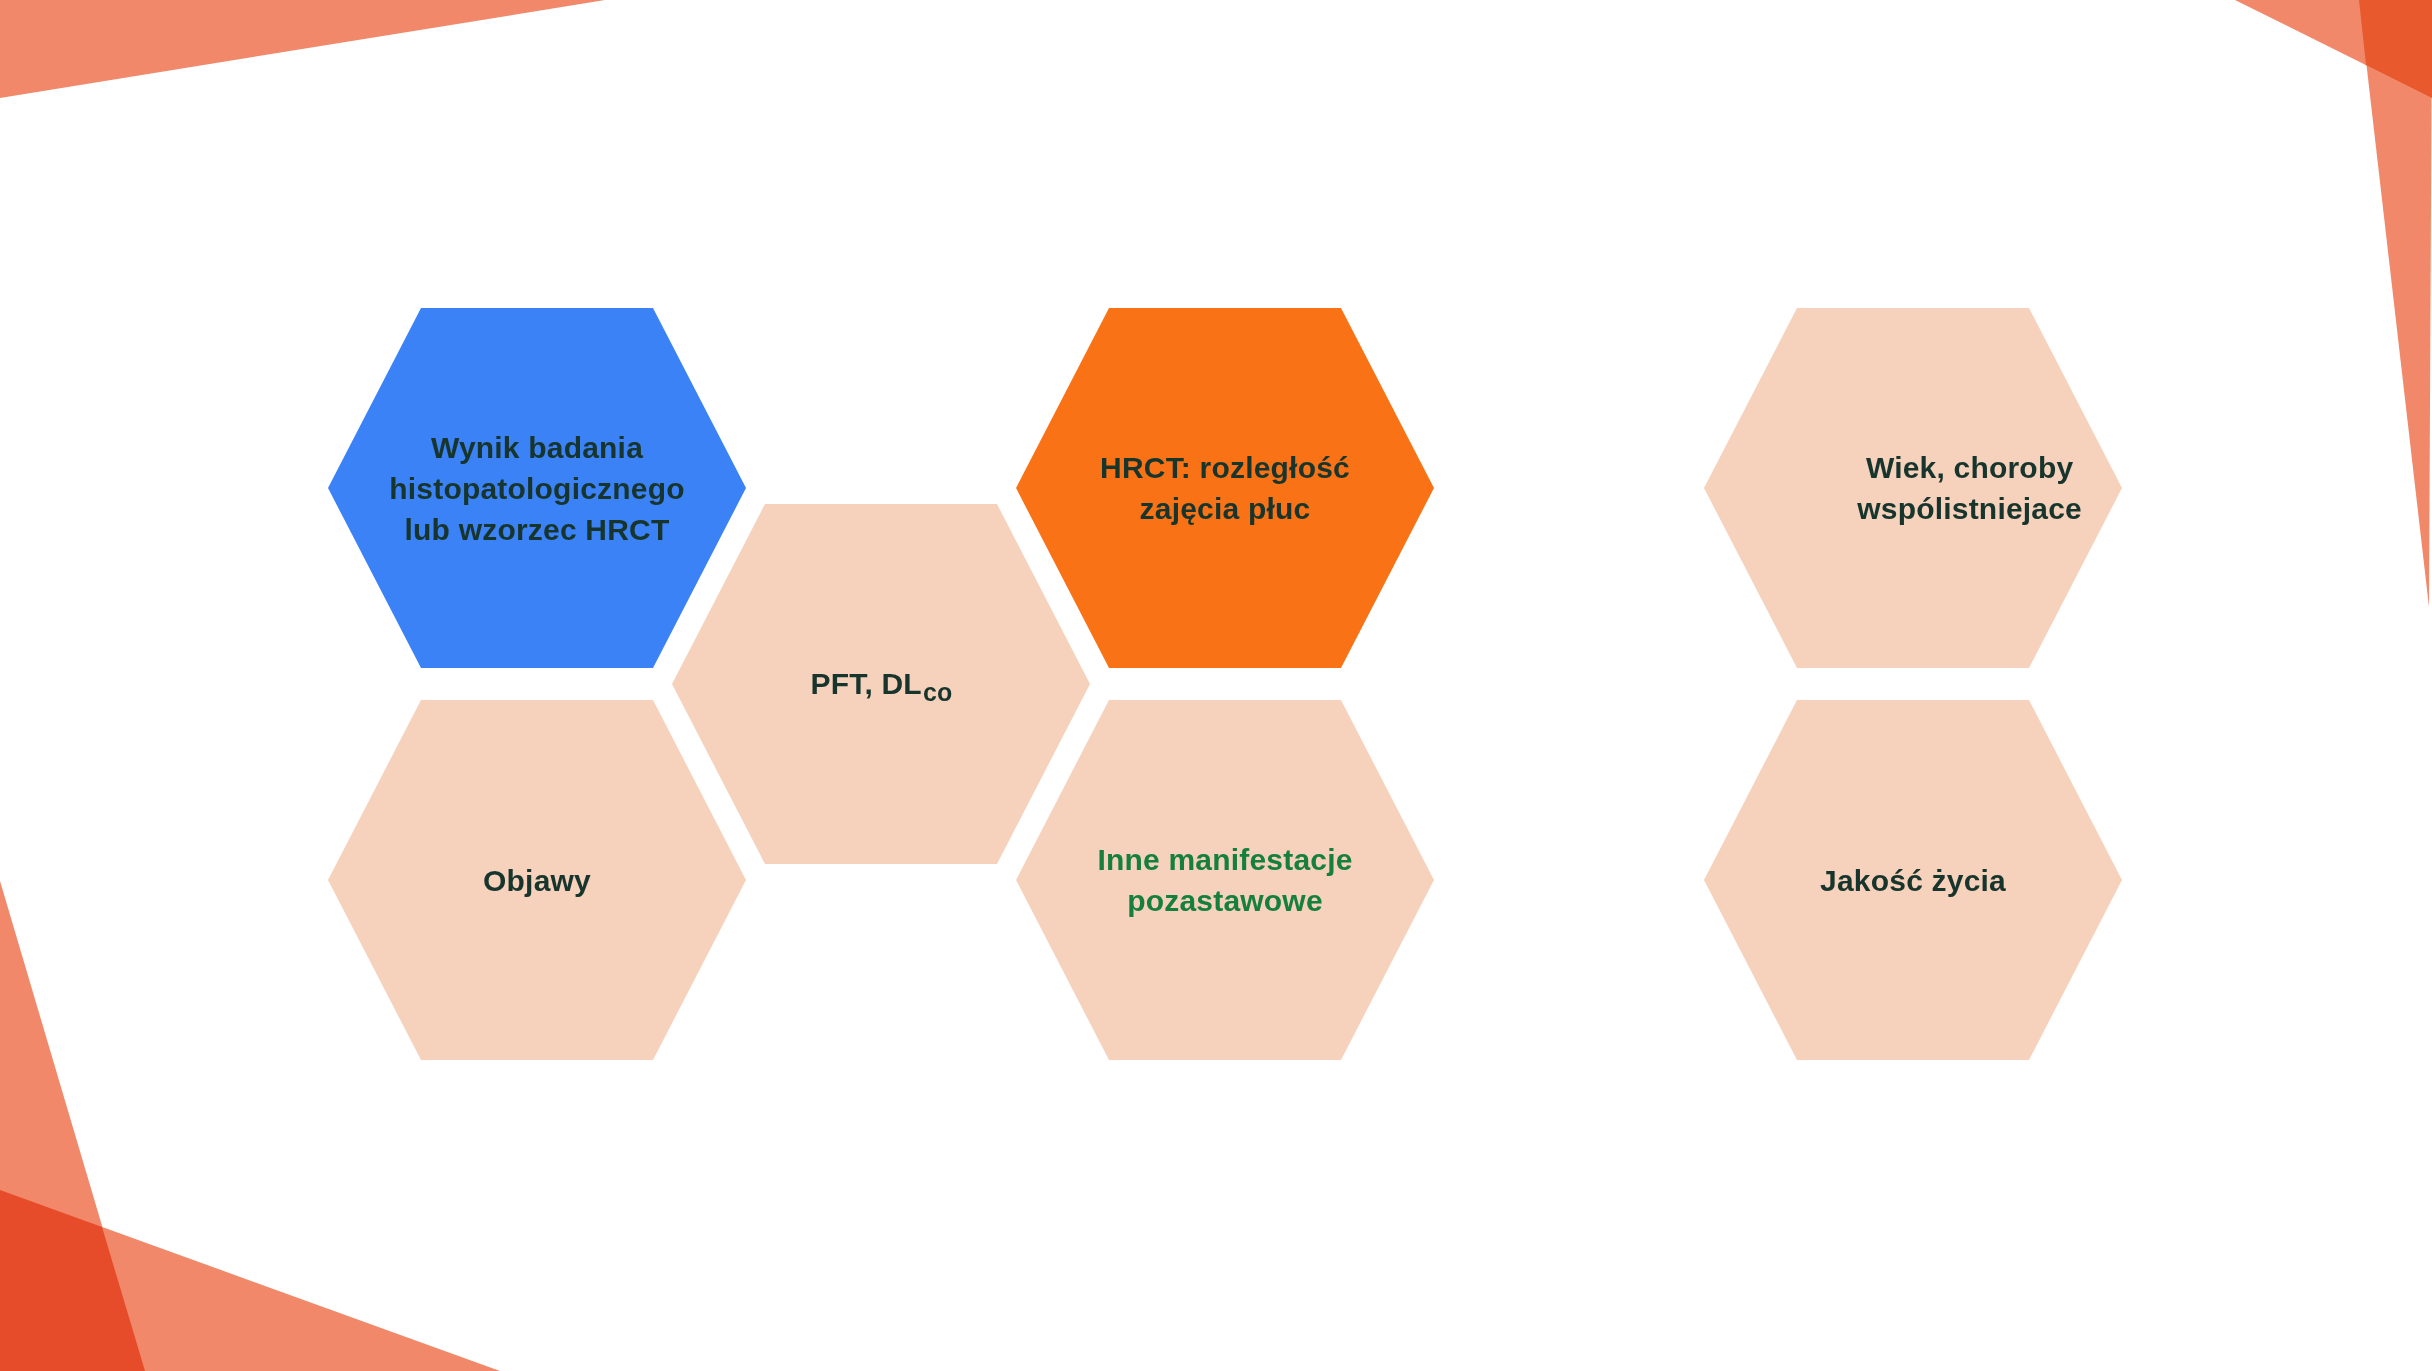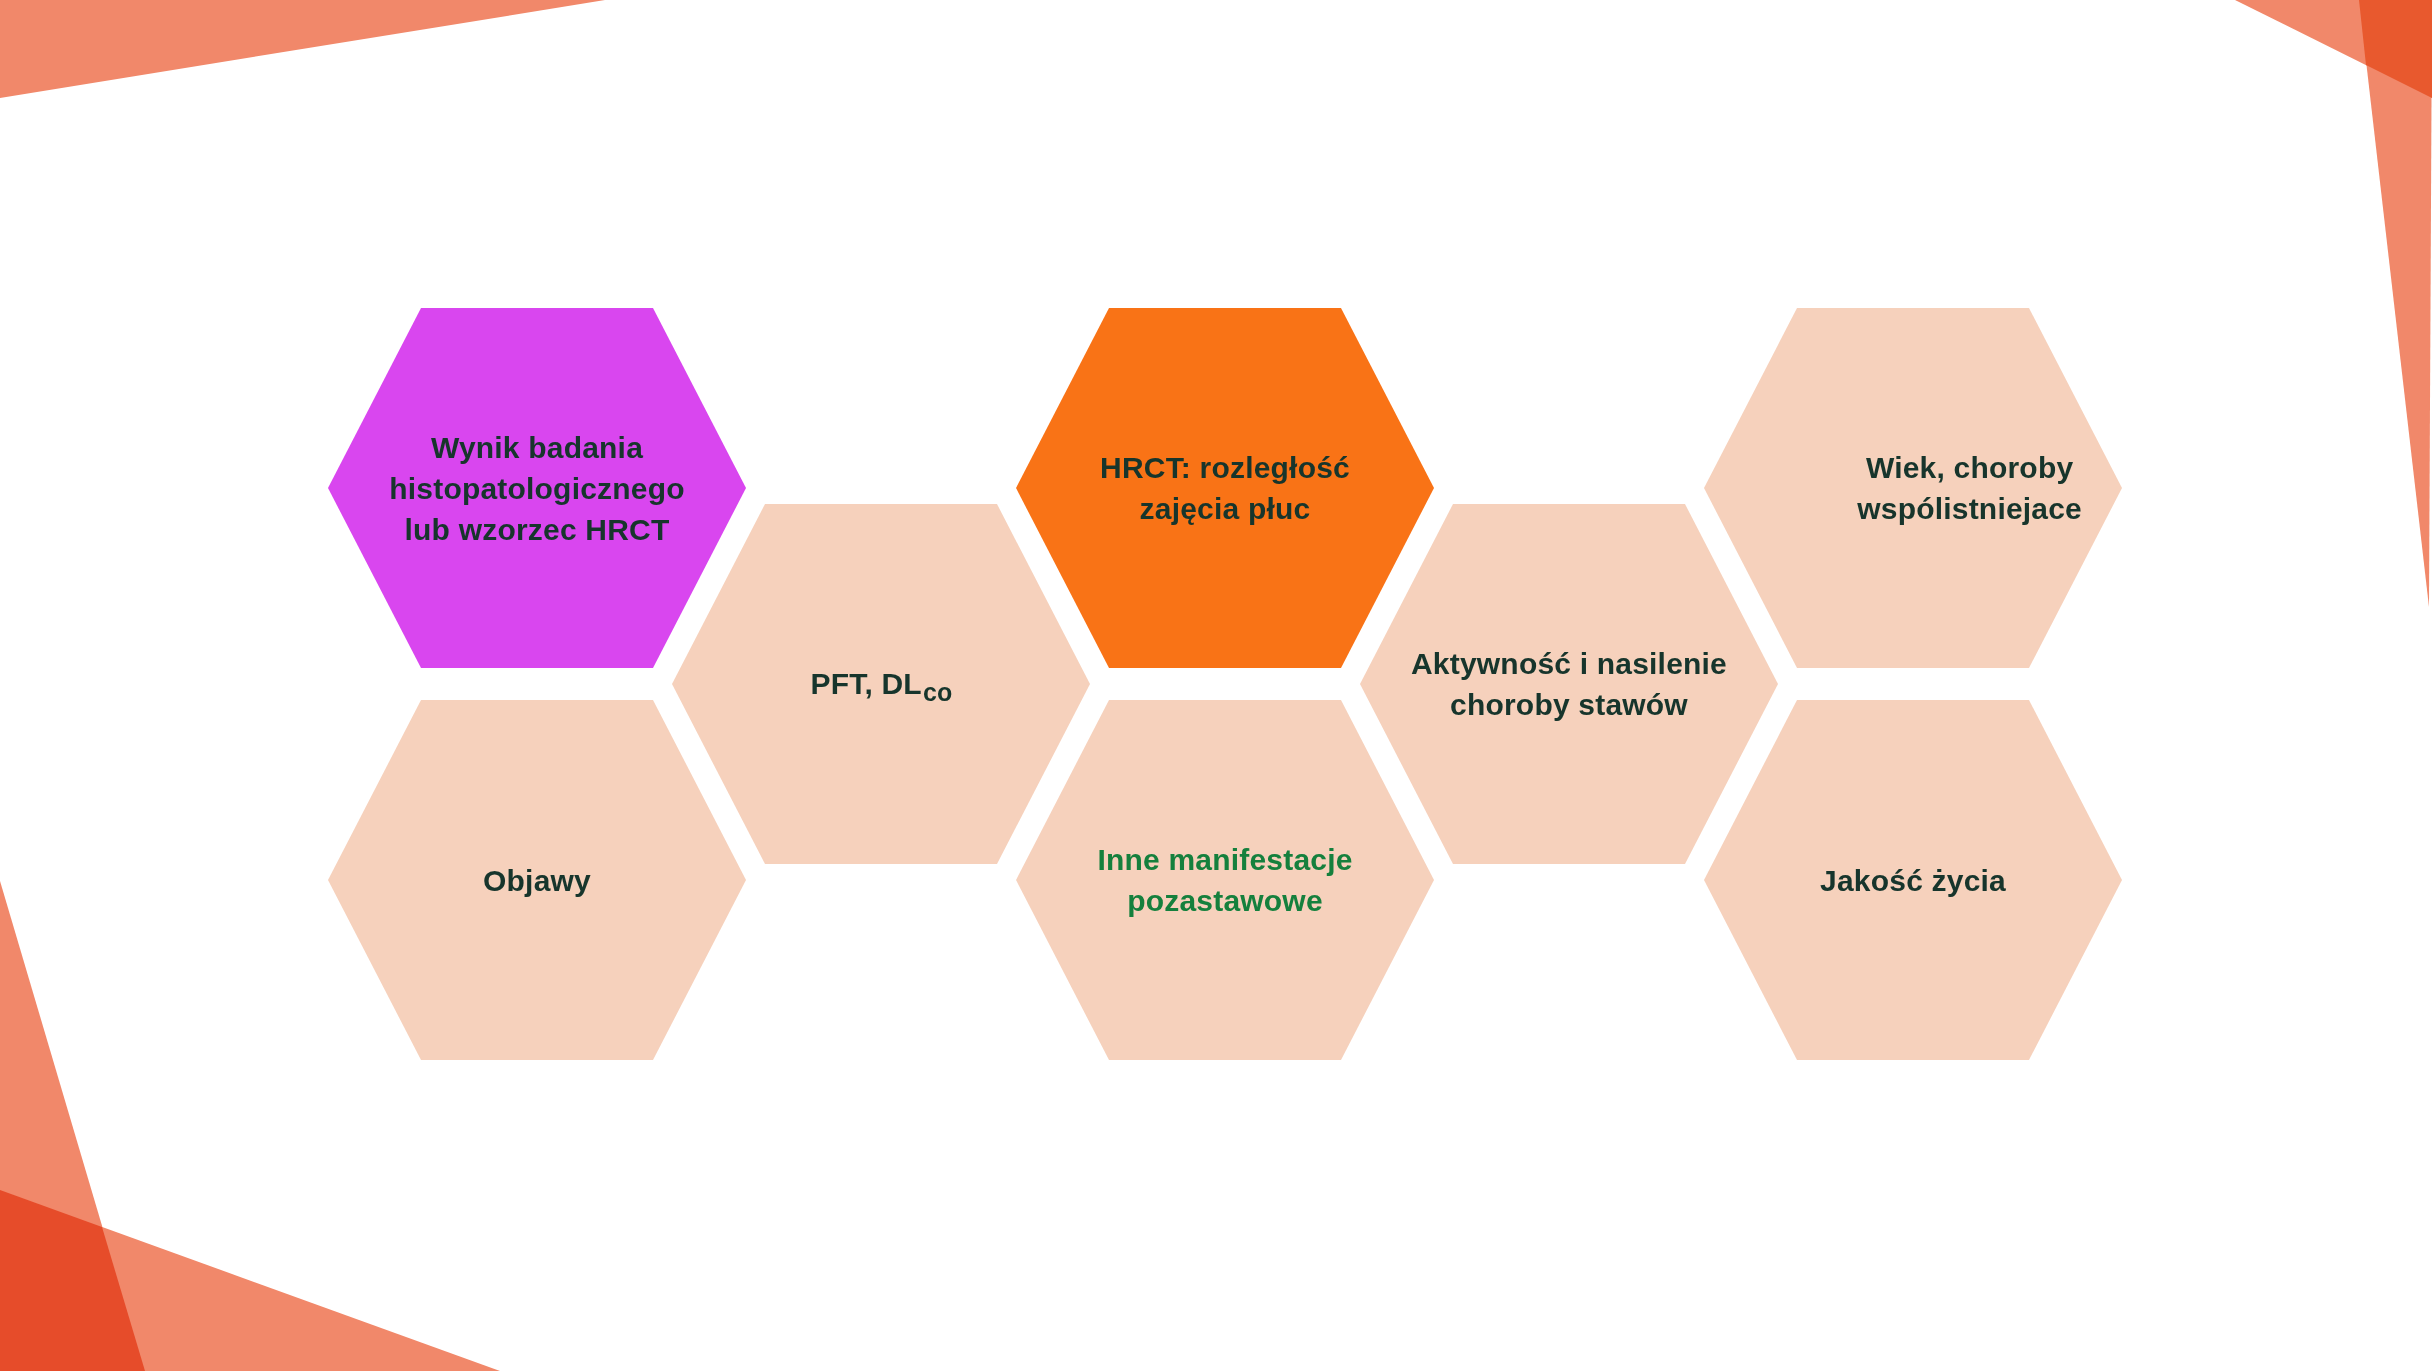--- a/index.html
+++ b/index.html
@@ -73,21 +73,21 @@
 
     <polygon points="2359,0 2432,0 2432,98 2366,65" fill="#E8592E"></polygon>
 
     <polygon points="0,881 145,1371 0,1371" fill="#F1886A"></polygon>
 
     <polygon points="0,1190 500,1371 0,1371" fill="#F1886A"></polygon>
 
     <polygon points="0,1190 102,1227 145,1371 0,1371" fill="#E64C2A"></polygon>
   </svg>
 
-  <div class="hex hex-pos-0" style="background: #d946ef; color: rgb(23, 53, 44);">
+  <div class="hex hex-pos-0" style="background: #3b82f6; color: rgb(23, 53, 44);">
     <div class="hex-label">Wynik badania
 histopatologicznego
 lub wzorzec HRCT</div>
   </div>
 
   <div class="hex hex-pos-1" style="background: rgb(246, 209, 188); color: rgb(23, 53, 44);">
     <div class="hex-label">Objawy</div>
   </div>
 
   <div class="hex hex-pos-2" style="background: rgb(246, 209, 188); color: rgb(23, 53, 44);">
@@ -97,24 +97,20 @@
   <div class="hex hex-pos-3" style="background: #f97316; color: rgb(23, 53, 44);">
     <div class="hex-label">HRCT: rozległość
 zajęcia płuc</div>
   </div>
 
   <div class="hex hex-pos-4" style="background: rgb(246, 209, 188); color: #15803d; justify-content: center;">
     <div class="hex-label">Inne manifestacje
 pozastawowe</div>
   </div>
 
-  <div class="hex hex-pos-5" style="background: rgb(246, 209, 188); color: rgb(23, 53, 44);">
-    <div class="hex-label">Aktywność i nasilenie
-choroby stawów</div>
-  </div>
 
   <div class="hex hex-pos-6" style="background: rgb(246, 209, 188); color: rgb(23, 53, 44);">
     <div class="hex-label">Wiek, choroby
 wspólistniejace</div>
   </div>
 
   <div class="hex hex-pos-7" style="background: rgb(246, 209, 188); color: rgb(23, 53, 44); text-align: center;">
     <div class="hex-label">Jakość życia</div>
   </div>
 

